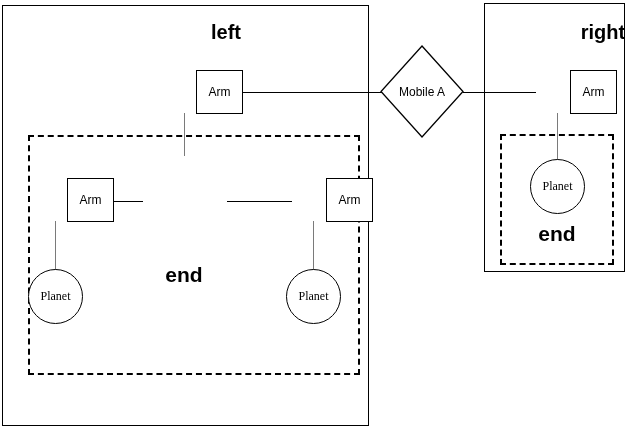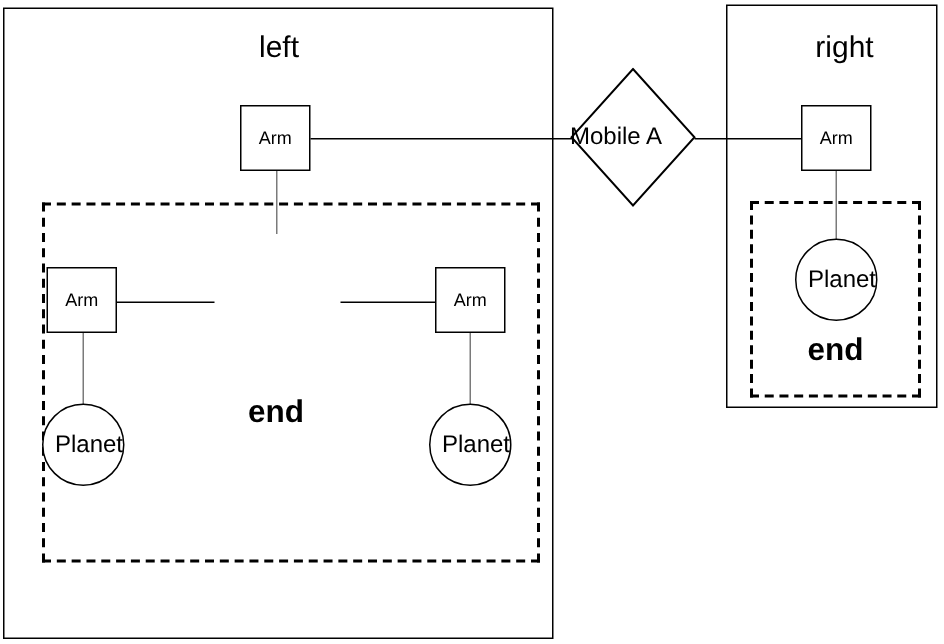--- a/index.html
+++ b/index.html
@@ -27,26 +27,27 @@
   
   .dashed-box {
     position: absolute;
     border: 2.4px dashed #000000;
     background: transparent;
     box-sizing: border-box;
   }
   
   .group-title {
     position: absolute;
-    font-weight: normal;
+    font-weight: bold;
     font-size: 20px;
     color: #000000;
     text-align: center;
     white-space: nowrap;
     transform: translateX(-50%);
+    margin-left: 40px;
   }
   .end-title {
     position: absolute;
     font-weight: bold;
     font-size: 21px;
     color: #000000;
     text-align: center;
     white-space: nowrap;
     transform: translateX(-50%);
   }
@@ -55,52 +56,55 @@
     position: absolute;
     border: 1.4px solid #000000;
     background: #ffffff;
     box-sizing: border-box;
     display: flex;
     align-items: center;
     justify-content: center;
     font-size: 12px;
     color: #000000;
     z-index: 5;
+    margin-left: 36px;
   }
   
   .node-circle {
     position: absolute;
     border: 1.2px solid #000000;
     border-radius: 50%;
     background: #ffffff;
     box-sizing: border-box;
     display: flex;
     align-items: center;
-    justify-content: flex-end;
-    font-size: 16px;
+    justify-content: center;
+    font-size: 12px;
     color: #000000;
     z-index: 5;
+    font-family: Liberation Serif, serif;
   }
   
   .node-diamond {
     position: absolute;
     z-index: 5;
   }
   .node-diamond svg {
     display: block;
     position: absolute;
     top: 0; left: 0;
   }
   .node-diamond .dlabel {
     position: absolute;
     left: 0;
     right: 0;
     top: 50%;
     transform: translateY(-50%);
-    font-size: 16px;
+    text-align: center;
+    font-size: 12px;
     color: #000000;
   }
   
   .edge-h {
     position: absolute;
     height: 0;
     border-top: 1.3px solid #000000;
     z-index: 2;
   }
   .edge-v {

